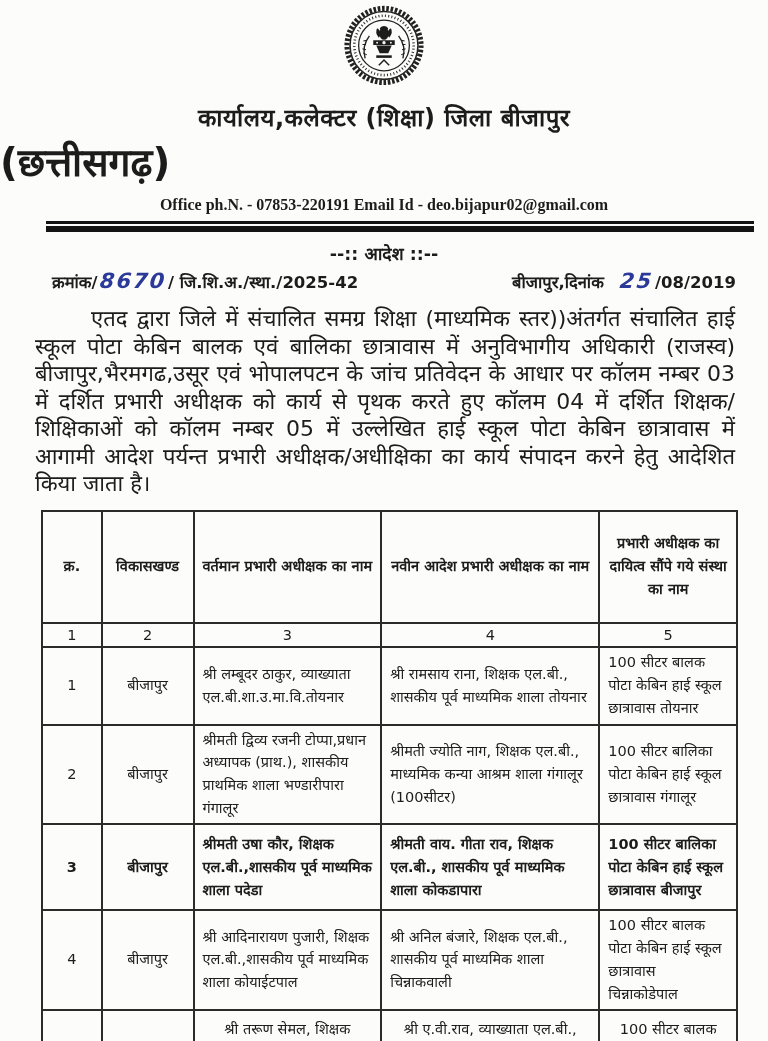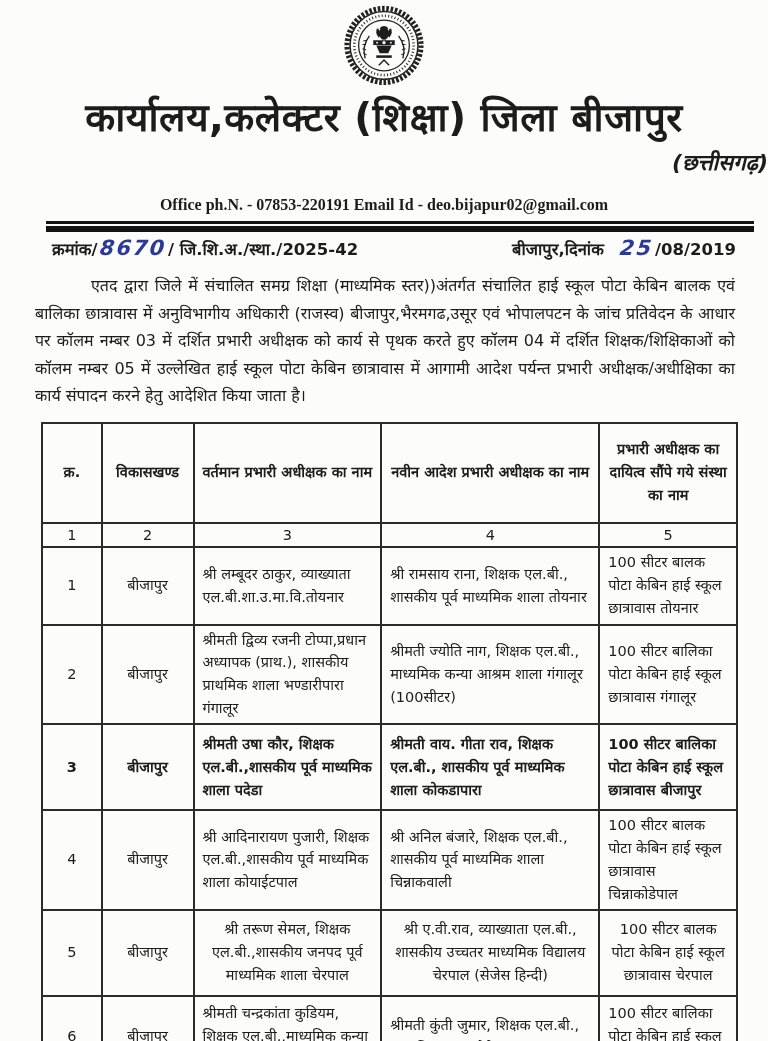--- a/index.html
+++ b/index.html
@@ -13,25 +13,25 @@
   .page{
     width:768px;height:1041px;
     background:#fcfcfa;
     overflow:hidden;
     position:relative;
   }
   
   .emblem-wrap{display:flex;justify-content:center;padding-top:5px;height:88px;}
   .emblem-wrap svg{height:86px;width:96px;}
   .title1{
-    text-align:center;font-size:39px;font-weight:700;line-height:46px;
+    text-align:center;font-size:24px;font-weight:700;line-height:46px;
     letter-spacing:.5px;margin-top:2px;
   }
   .title2{
-    text-align:right;font-size:22px;font-weight:700;line-height:44px;font-style:italic;
+    text-align:left;font-size:39px;font-weight:700;line-height:44px;
   }
   .office-line{
     text-align:center;font-family:"Liberation Serif",serif;
     font-size:16px;font-weight:700;margin-top:10px;line-height:20px;
   }
   .thick-rule{
     margin:6px 14px 0 46px;height:11px;
     background:linear-gradient(to bottom,#141414 0 2.5px,#fcfcfa 2.5px 4.5px,#141414 4.5px 11px);
   }
   .order-heading{
@@ -43,35 +43,35 @@
   }
   .hand{
     color:#2b3a99;font-weight:700;font-style:italic;
     font-size:21px;letter-spacing:2px;line-height:20px;
     transform:skewX(-6deg);display:inline-block;padding:0 2px;
   }
   .date-part .hand{margin-left:14px;}
   
   .body-para{
     margin:8px 33px 0 35px;
-    font-size:16px;line-height:27.5px;text-align:justify;
+    font-size:22px;line-height:27.5px;text-align:justify;
     text-indent:56px;font-weight:500;
   }
   
   table.order-table{
     border-collapse:collapse;table-layout:fixed;
     margin:12px 0 0 41px;width:697px;
     font-size:14.5px;
   }
   .order-table td,.order-table th{
     border:2px solid #2b2b2b;
     padding:3px 8px;vertical-align:middle;
     line-height:1.58;word-wrap:break-word;
   }
-  .order-table th{font-weight:700;text-align:center;padding:6px 6px;}
+  .order-table th{font-weight:700;text-align:center;padding:12px 6px;}
   .hdr-row th{height:86px;}
   .num-row td{height:22px;text-align:center;padding:0;line-height:22px;font-weight:500;}
   td.c-sn,td.c-block{text-align:center;}
   tr.r1 td{height:70px;} tr.r2 td{height:90px;} tr.r3 td{height:78px;font-weight:bold;}
   tr.r4 td{height:78px;} tr.r5 td{height:78px;text-align:center;} tr.r6 td{height:74px;}
 </style>
 </head>
 <body>
 
 <div class="page">
@@ -106,20 +106,21 @@
 
       <path d="M44,70 L50,64 L56,70" fill="none" stroke="#222" stroke-width="1.8"></path>
     </svg>
   </div>
 
   <div class="title1">कार्यालय,कलेक्टर (शिक्षा) जिला बीजापुर</div>
   <div class="title2">(छत्तीसगढ़)</div>
   <div class="office-line">Office ph.N. - 07853-220191  Email Id - deo.bijapur02@gmail.com</div>
   <div class="thick-rule"></div>
 
+  <div class="order-heading">--:: आदेश ::--</div>
 
   <div class="ref-row">
     <span class="ref-part">
       <span>क्रमांक/</span><span class="hand">8670</span><span>/ जि.शि.अ./स्था./2025-42</span>
     </span>
     <span class="date-part">
       <span>बीजापुर,दिनांक</span><span class="hand">25</span><span>/08/2019</span>
     </span>
   </div>
 

